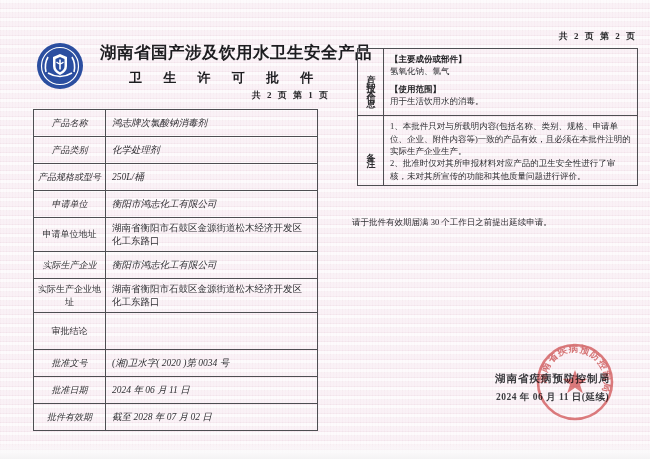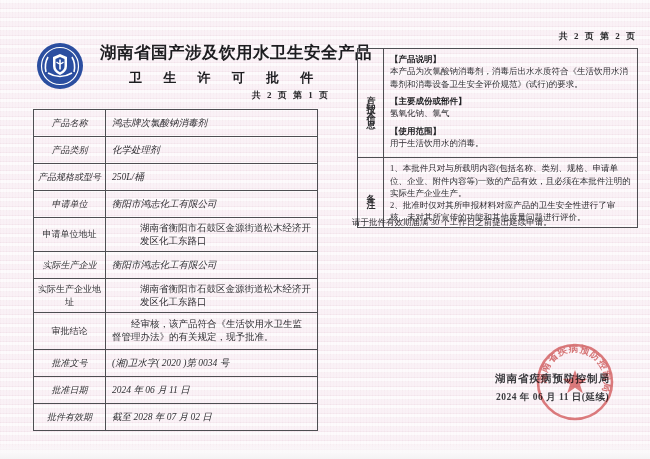--- a/index.html
+++ b/index.html
@@ -34,21 +34,21 @@
   .title-line2 { font-size: 13px; font-weight: bold; letter-spacing: 9px; margin-top: 5px; text-indent: 9px; }
   .page-ind-1 { position: absolute; left: 230px; top: 89px; width: 100px; text-align: right;
     font-size: 9px; font-weight: bold; letter-spacing: 2px; color: #2a2a2c; }
   .left-table { position: absolute; left: 33px; top: 109px; width: 285px;
     border: 1px solid #4e4e52; border-bottom: none; }
   .lrow { display: flex; border-bottom: 1px solid #4e4e52; }
   .lrow-label { width: 72px; flex: 0 0 72px; border-right: 1px solid #4e4e52;
     display: flex; align-items: center; justify-content: center; text-align: center;
     font-size: 9px; color: #333336; padding: 2px 1px; }
   .lrow-value { flex: 1; display: flex; align-items: center;
-    font-size: 9.5px; color: #2f2f33; padding: 2px 6px; line-height: 1.35; } .h27 { min-height: 27px; font-style: italic; } .h34 { min-height: 34px; gap: 28px; } .h37 { min-height: 37px; }
+    font-size: 9.5px; color: #2f2f33; padding: 2px 6px; line-height: 1.35; } .h27 { min-height: 27px; font-style: italic; } .h34 { min-height: 34px; } .h37 { min-height: 37px; }
   .indent2 { text-indent: 2em; }
   
   .page-ind-2 { position: absolute; left: 540px; top: 30px; width: 97px; text-align: right;
     font-size: 9px; font-weight: bold; letter-spacing: 2px; color: #2a2a2c; }
   .right-box { position: absolute; left: 357px; top: 48px; width: 281px;
     border: 1px solid #4e4e52; }
   .rrow { display: flex; }
   .rrow + .rrow { border-top: 1px solid #4e4e52; }
   .rrow-label { width: 26px; flex: 0 0 26px; border-right: 1px solid #4e4e52;
     display: flex; align-items: center; justify-content: center;
@@ -114,21 +114,20 @@
     <div class="lrow h27">
       <div class="lrow-label">实际生产企业</div>
       <div class="lrow-value">衡阳市鸿志化工有限公司</div>
     </div>
     <div class="lrow h34">
       <div class="lrow-label">实际生产企业地址</div>
       <div class="lrow-value">湖南省衡阳市石鼓区金源街道松木经济开发区化工东路口</div>
     </div>
     <div class="lrow h37">
       <div class="lrow-label">审批结论</div>
-      <div class="lrow-value indent2">经审核，该产品符合《生活饮用水卫生监督管理办法》的有关规定，现予批准。</div>
     </div>
     <div class="lrow h27">
       <div class="lrow-label">批准文号</div>
       <div class="lrow-value">(湘)卫水字(  2020  )第  0034 号</div>
     </div>
     <div class="lrow h27">
       <div class="lrow-label">批准日期</div>
       <div class="lrow-value">2024 年 06 月 11 日</div>
     </div>
     <div class="lrow h27">
@@ -136,24 +135,20 @@
       <div class="lrow-value">截至 2028 年 07 月 02 日</div>
     </div>
   </div>
 
   <div class="page-ind-2">共 2 页  第 2 页</div>
 
   <div class="right-box">
     <div class="rrow">
       <div class="rrow-label">产品技术信息</div>
       <div class="rrow-content">
-        <div class="tech-section">
-          <div class="sec-head">【产品说明】</div>
-          <div class="sec-body">本产品为次氯酸钠消毒剂，消毒后出水水质符合《生活饮用水消毒剂和消毒设备卫生安全评价规范》(试行)的要求。</div>
-        </div>
         <div class="tech-section">
           <div class="sec-head">【主要成份或部件】</div>
           <div class="sec-body">氢氧化钠、氯气</div>
         </div>
         <div class="tech-section">
           <div class="sec-head">【使用范围】</div>
           <div class="sec-body">用于生活饮用水的消毒。</div>
         </div>
       </div>
     </div>

